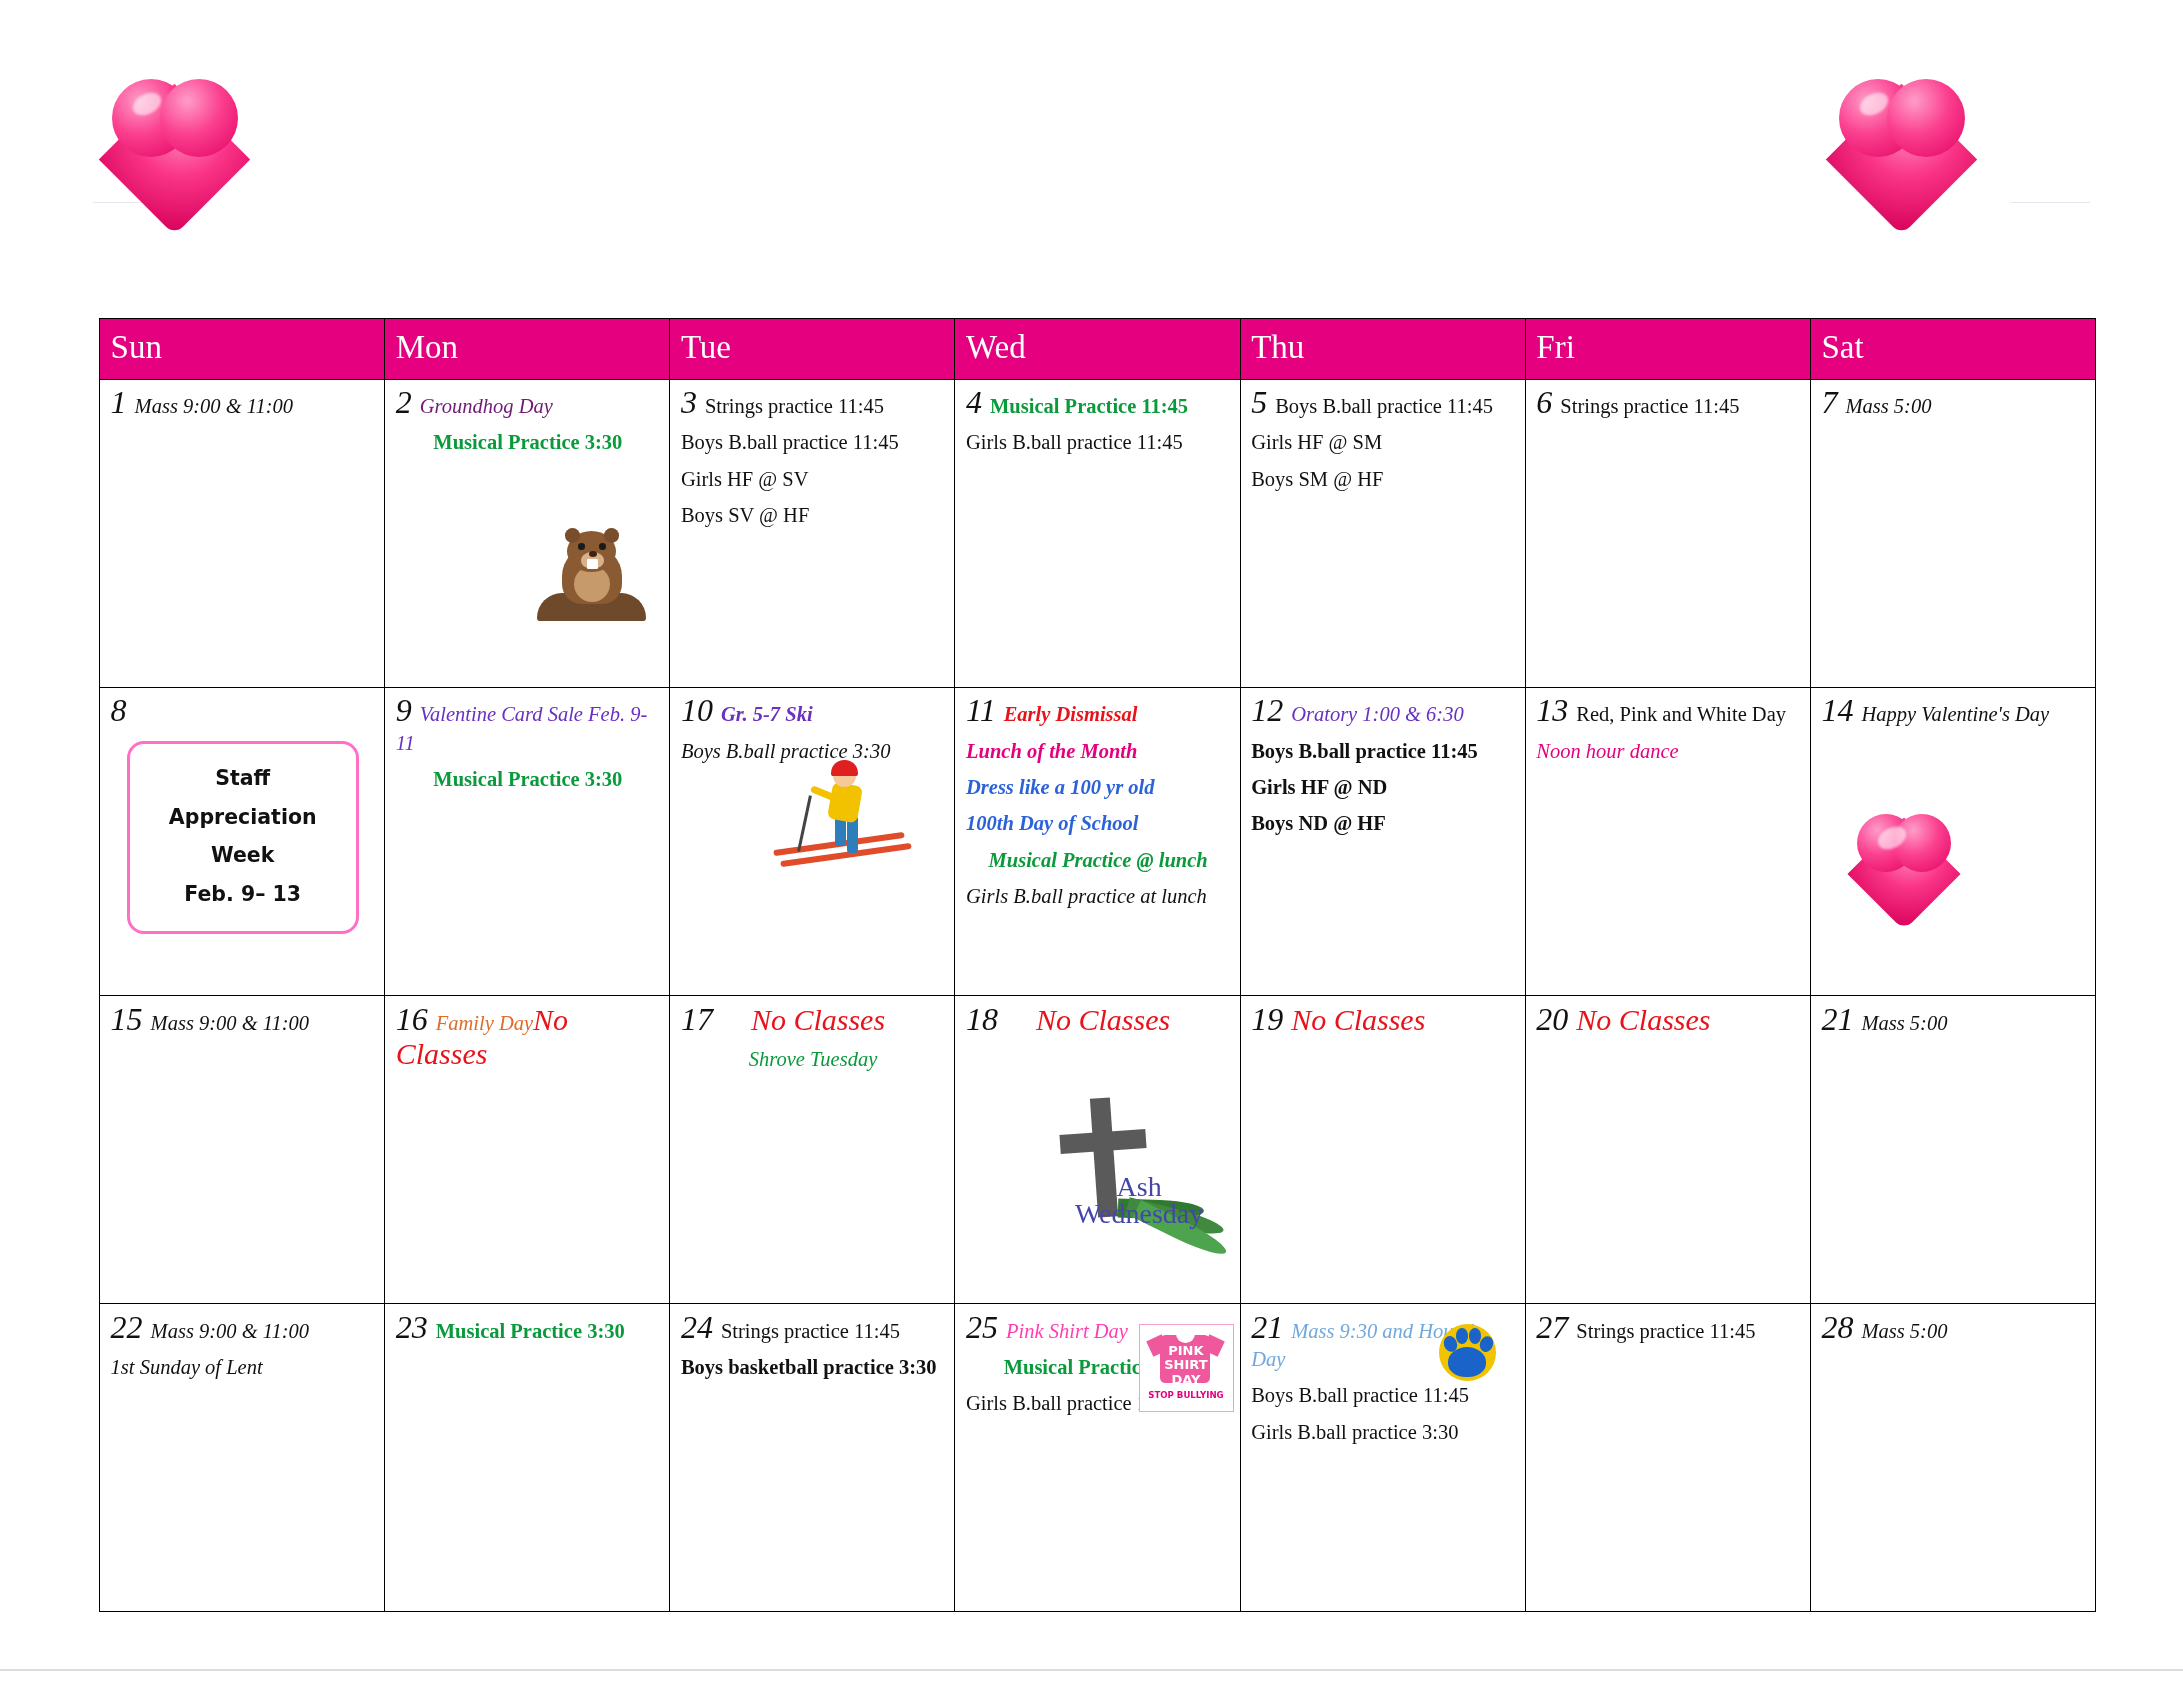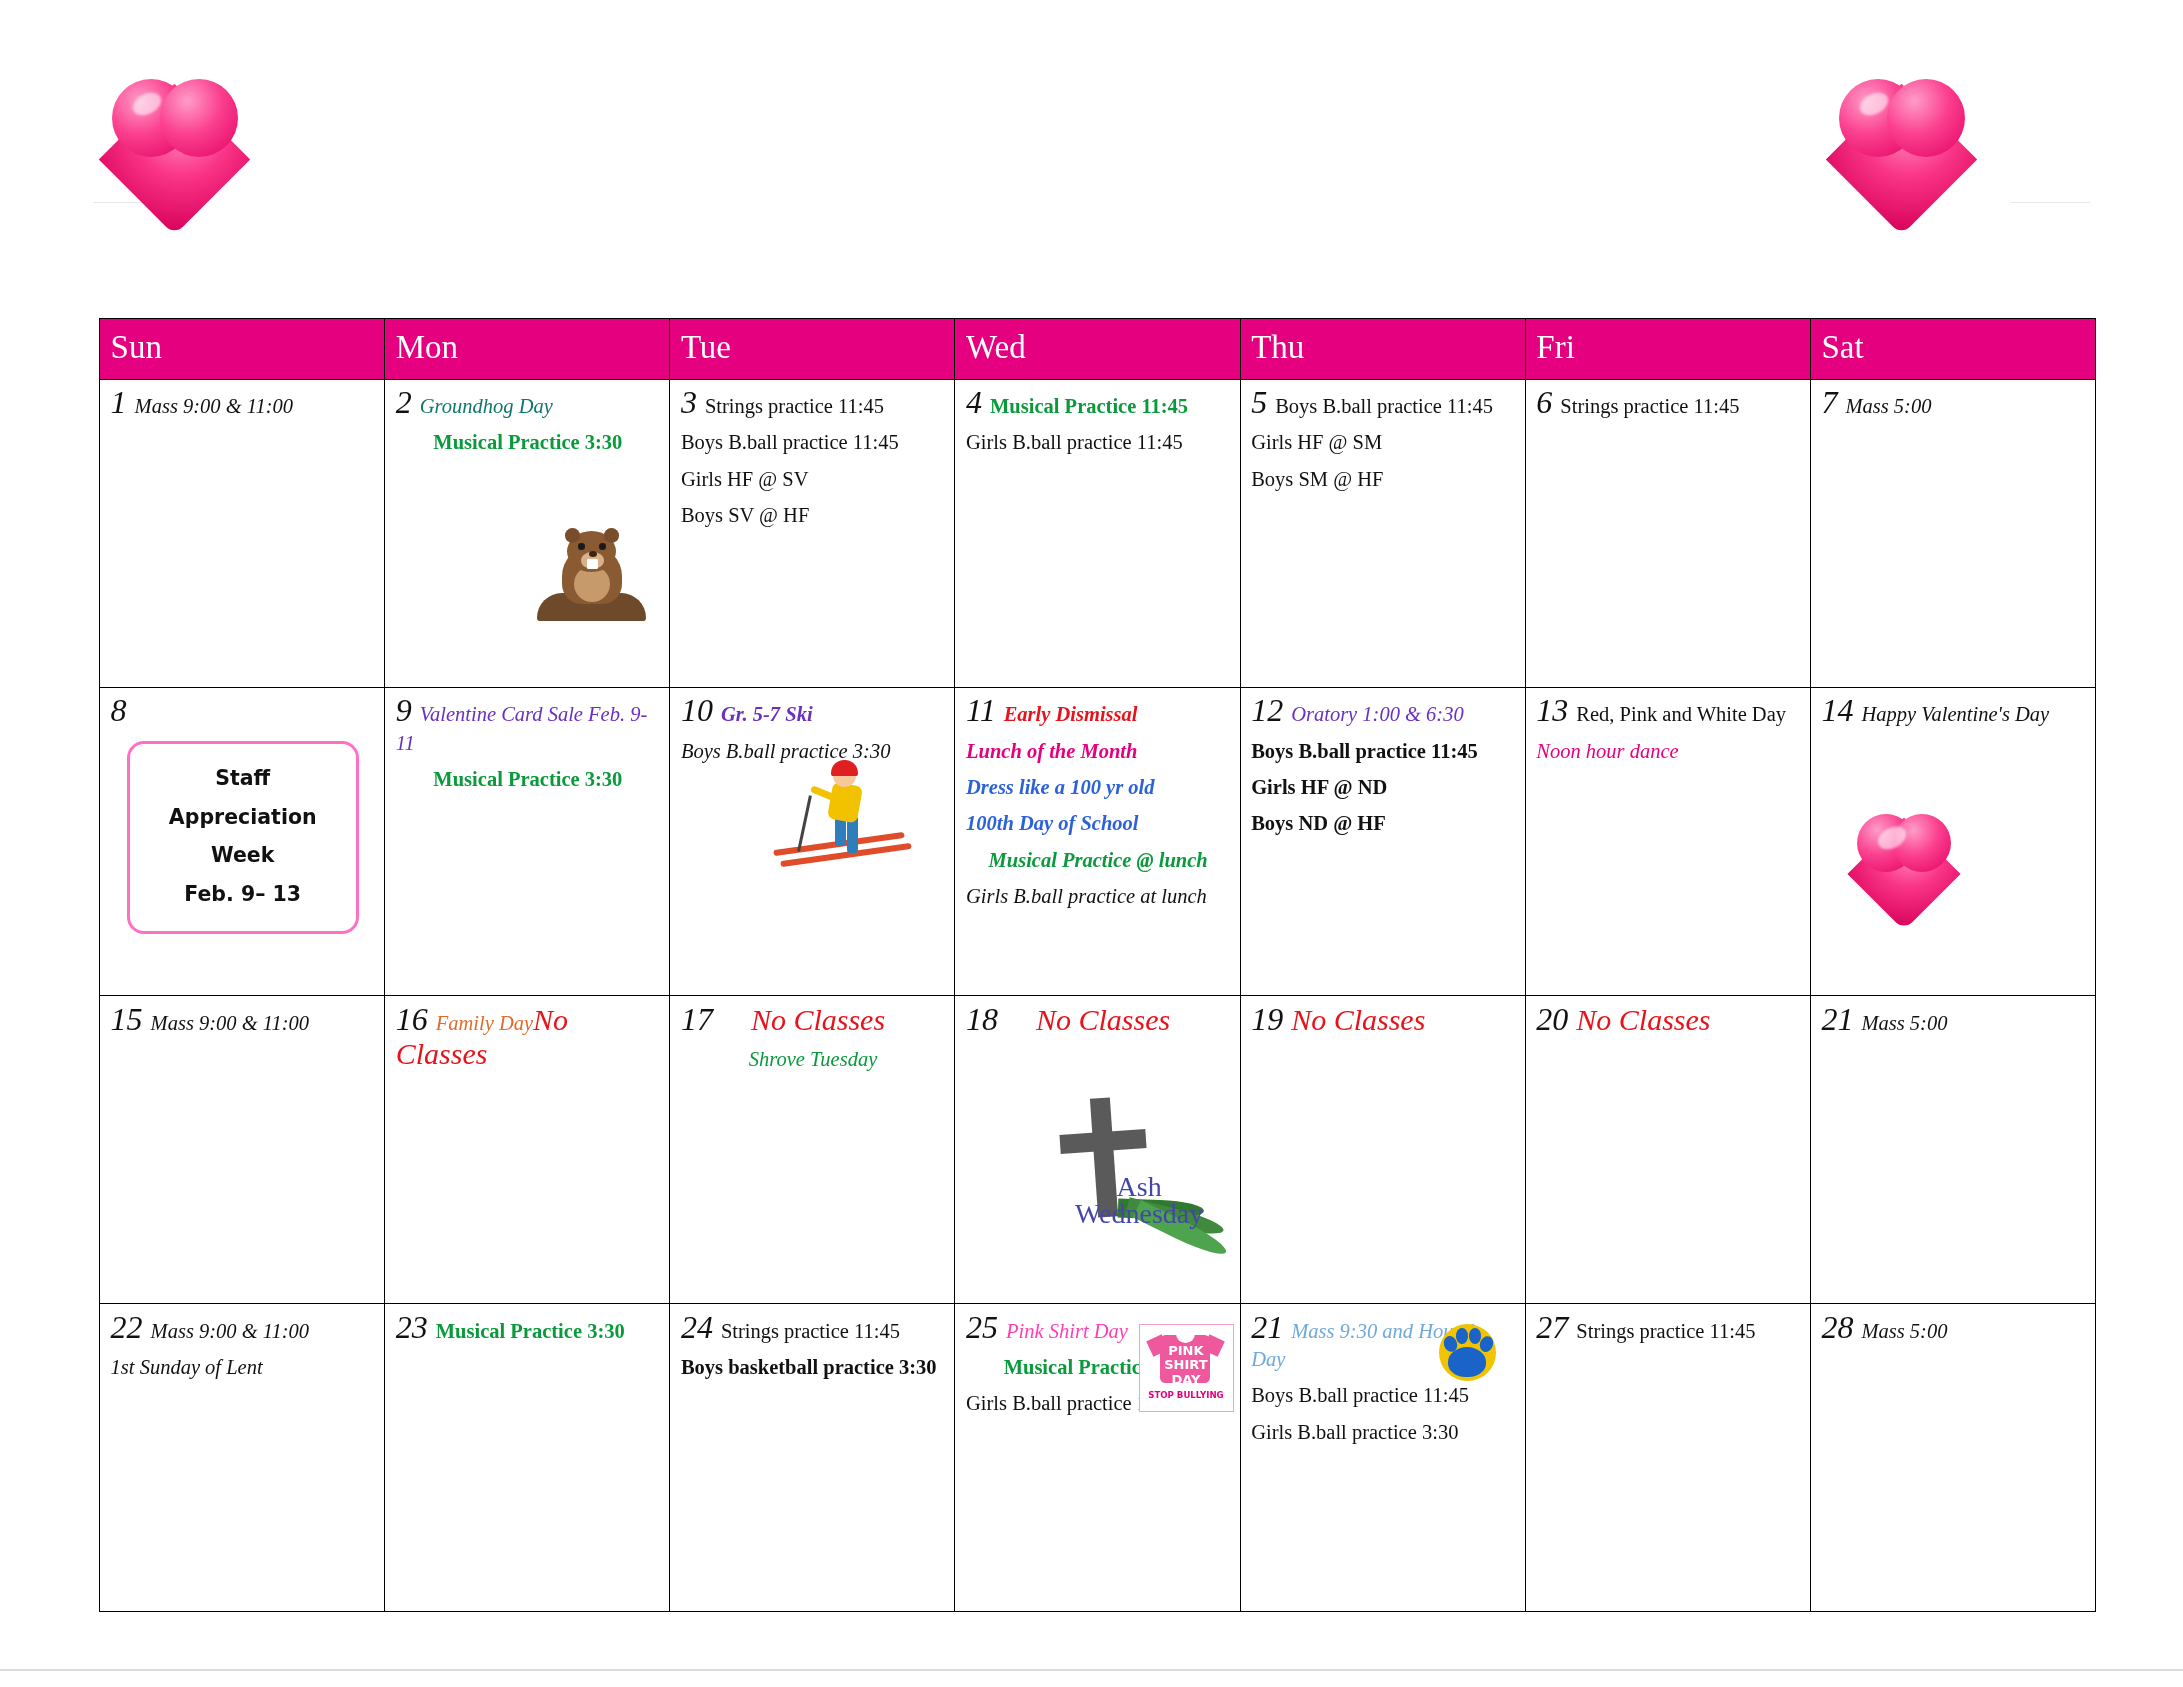--- a/index.html
+++ b/index.html
@@ -169,21 +169,21 @@
     margin-top: 8px;
   }
   .ev.first { display: inline; margin-top: 0; }
   .blk { display: block; }
   .it { font-style: italic; }
   .bd { font-weight: bold; }
   
   .c-black { color: #111111; }
   .c-green { color: #0a9a3c; text-align: center; }
   .c-red { color: #e8131a; }
-  .c-brown { color: #0f766e; font-family: Liberation Serif, serif; }
+  .c-brown { color: #701a75; font-family: Liberation Serif, serif; }
   .c-purple { color: #6a30c0; }
   .c-blue { color: #2b62d9; }
   .c-magenta { color: #e4007f; }
   .c-pink { color: #ff3fb0; }
   .c-lightblue { color: #6fa8dc; }
   .c-orange { color: #e06c2a; }
 
   .big-red {
     font-family: "Liberation Serif", serif;
     font-style: italic;

